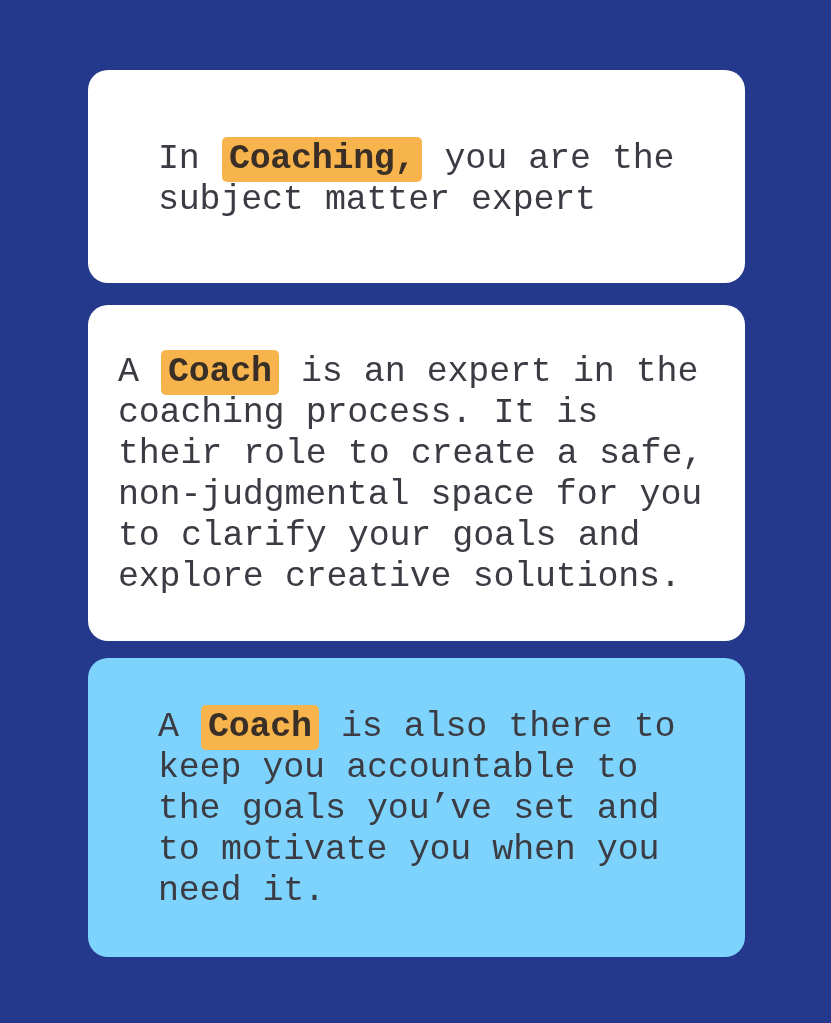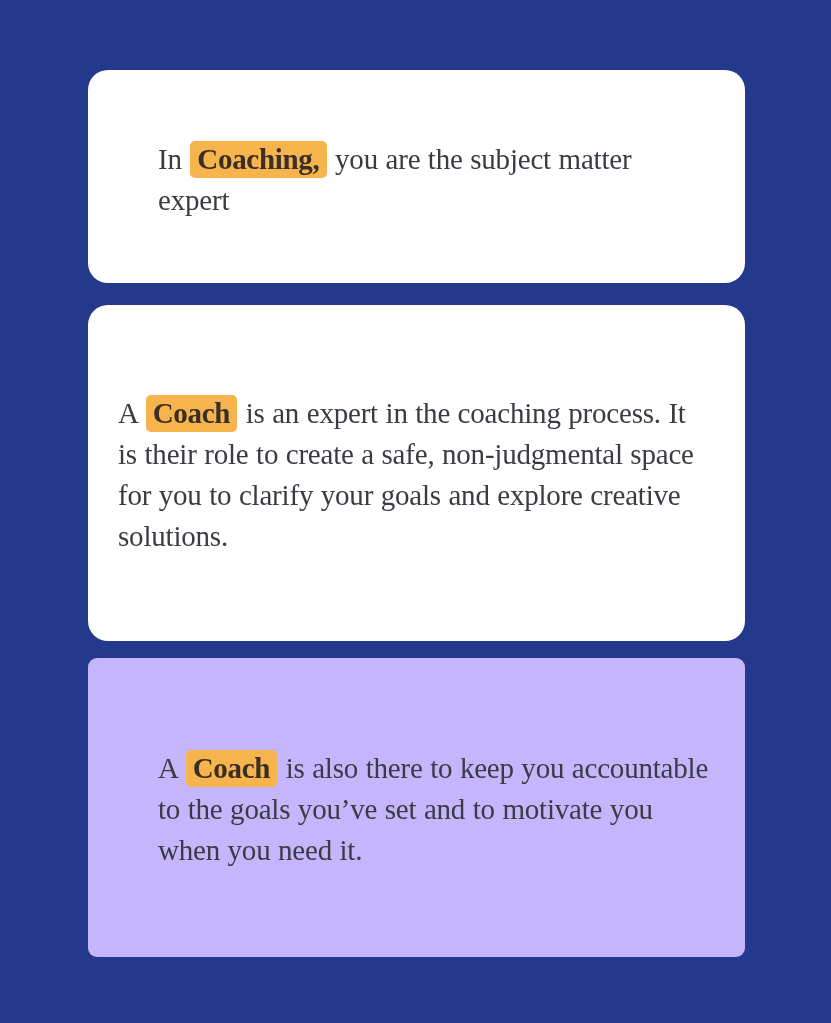--- a/index.html
+++ b/index.html
@@ -38,22 +38,22 @@
   .card-1 { top: 70px;  height: 213px; }
   .card-2 { top: 305px; height: 336px; }
   .card-3 { top: 658px; height: 299px; }
 
   .card-body {
     width: 100%;
     padding: 0 36px 0 70px;
   }
 
   .card-text {
-    font-family: Liberation Serif, serif;
-    font-size: 29px;
+    font-family: Liberation Mono, monospace;
+    font-size: 35px;
     line-height: 41px;
     color: #3B3B43;
     letter-spacing: -0.2px;
     font-weight: 400;
     word-spacing: 0.5px;
   }
 
   .hl {
     background: #F7B44D;
     color: #3A2F26;
@@ -80,19 +80,19 @@
       <p class="card-text" style="color: rgb(59, 59, 67);">In <span class="hl" style="background: rgb(247, 180, 77); color: rgb(58, 47, 38);">Coaching,</span> you are the subject matter expert</p>
     </div>
   </div>
 
   <div class="card card-2" style="background: rgb(255, 255, 255);">
     <div class="card-body">
       <p class="card-text" style="color: rgb(59, 59, 67);">A <span class="hl" style="background: rgb(247, 180, 77); color: rgb(58, 47, 38);">Coach</span> is an expert in the coaching process. It is their role to create a safe, non-judgmental space for you to clarify your goals and explore creative solutions.</p>
     </div>
   </div>
 
-  <div class="card card-3" style="background: #c4b5fd; border-radius: 9px;">
+  <div class="card card-3" style="background: #7dd3fc;">
     <div class="card-body">
       <p class="card-text" style="color: rgb(59, 59, 67);">A <span class="hl" style="background: rgb(247, 180, 77); color: rgb(58, 47, 38);">Coach</span> is also there to keep you accountable to the goals you’ve set and to motivate you when you need it.</p>
     </div>
   </div>
 
 </div>
 
 </body></html>

